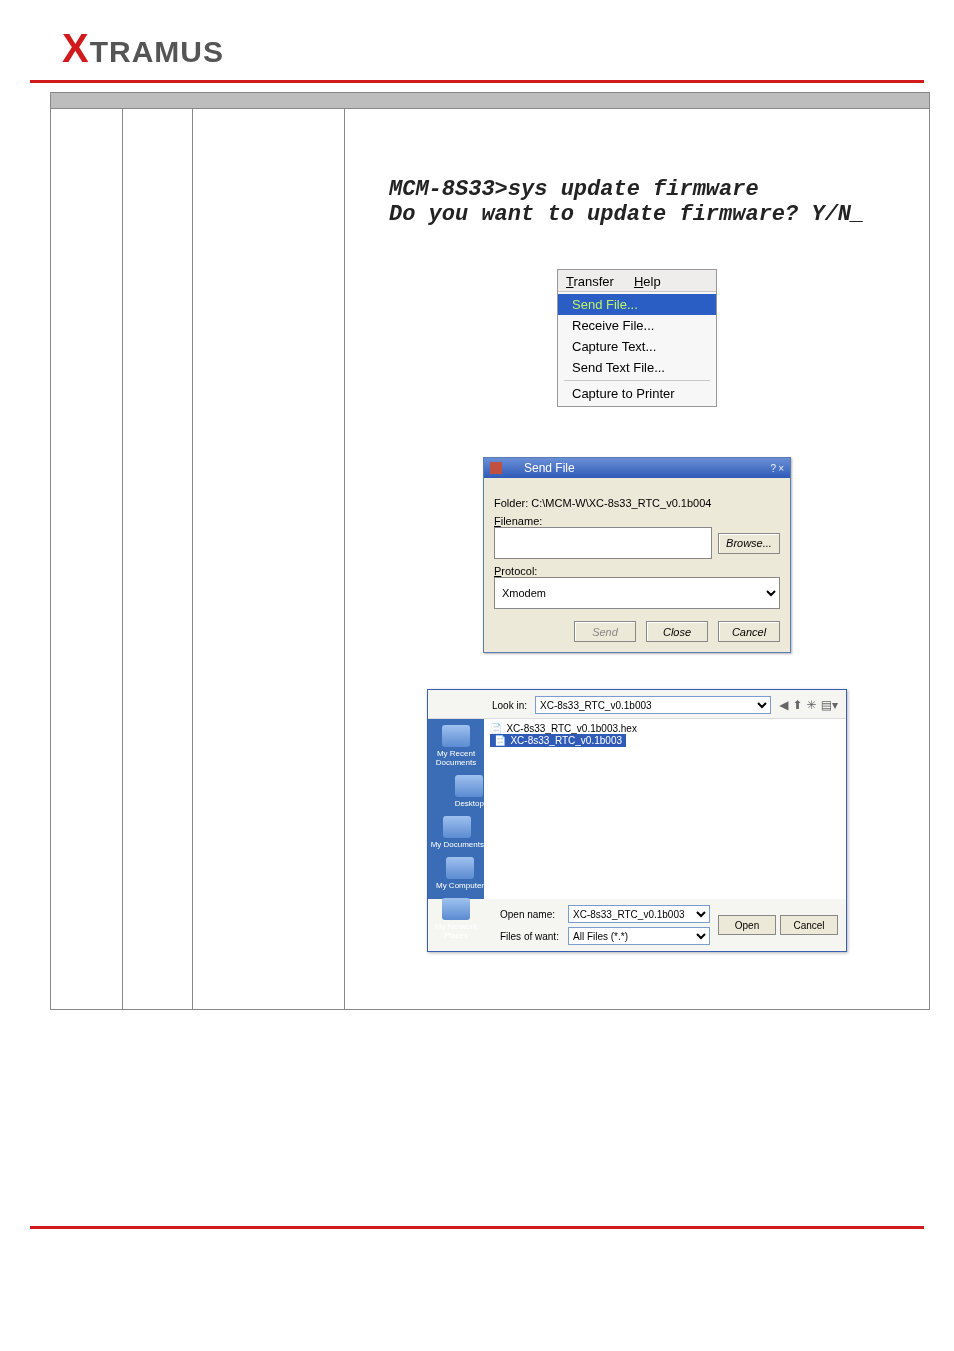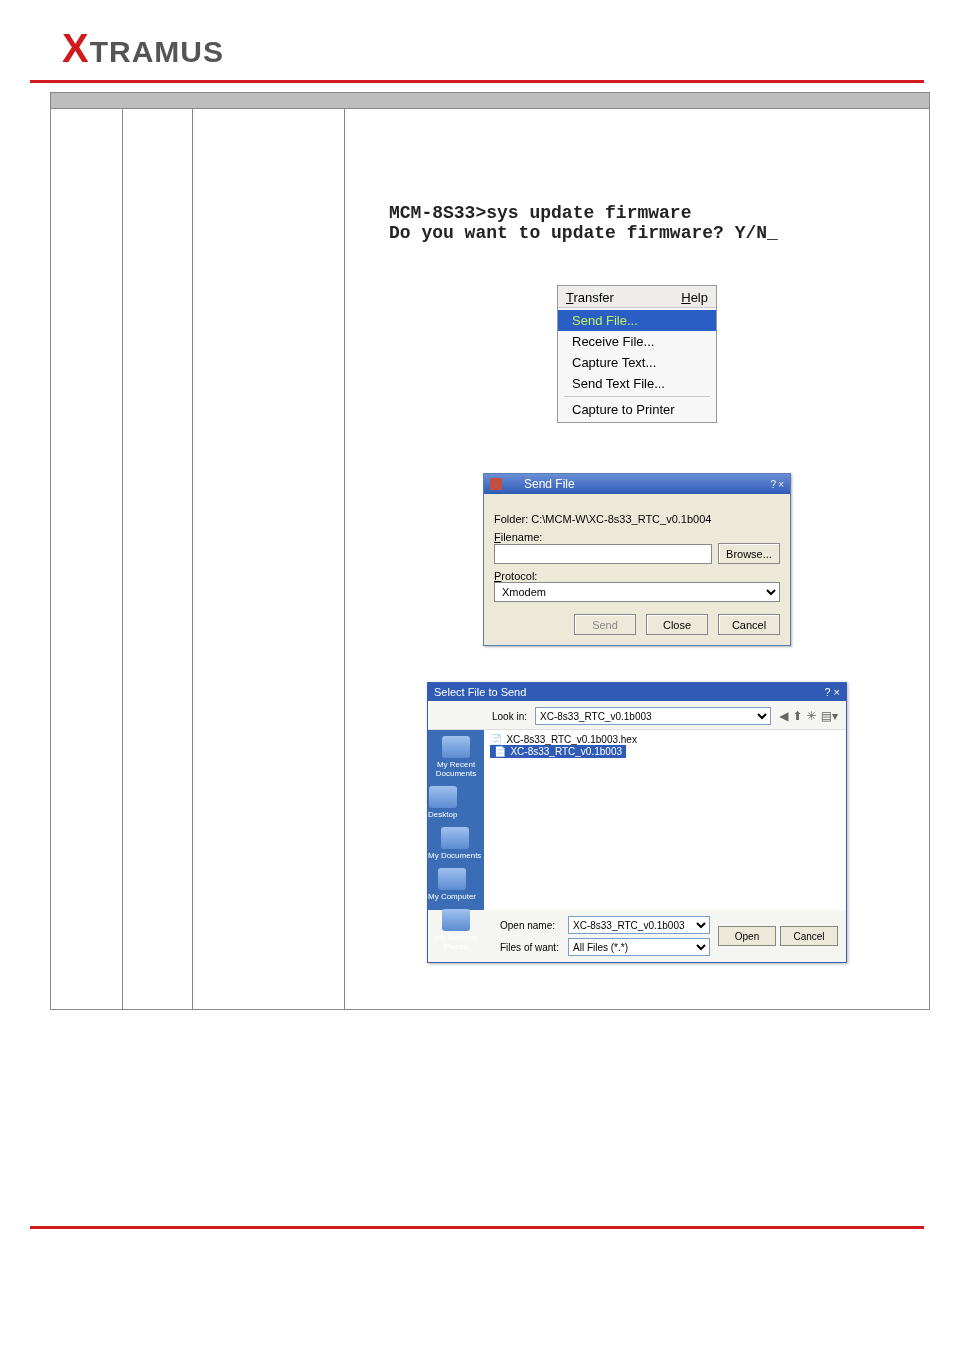--- a/index.html
+++ b/index.html
@@ -76,42 +76,42 @@
   .t-cell:last-child { border-right: none; }
   .c1 { width: 72px; }
   .c2 { width: 70px; }
   .c3 { width: 152px; }
   .c4 { flex: 1; padding: 14px; }
 
   
   .terminal {
     white-space: pre;
     font-family: "Courier New", monospace;
-    font-size: 18px;
+    font-size: 22px;
     font-weight: 700;
     color: #232323;
-    margin-top: 80px;
+    margin-top: 54px;
     margin-left: 30px;
+    font-style: italic;
   }
 
   
   .menu-mock {
     width: 160px;
     margin: 42px auto 0 auto;
     border: 1px solid #999;
     background: #efedec;
     font-size: 13px;
     box-shadow: 0 0 0 1px #fff inset;
   }
   .menu-bar {
     display: flex;
-    gap: 10px;
+    gap: 20px;
     padding: 4px 8px 2px 8px;
     background: #efedec;
-    justify-content: space-between;
   }
   .menu-bar span.u { text-decoration: underline; }
   .menu-dropdown {
     background: #f7f7f7;
     border-top: 1px solid #c7c7c7;
     padding: 2px 0;
   }
   .menu-item {
     padding: 3px 14px 3px 14px;
     white-space: nowrap;
@@ -148,21 +148,21 @@
   .dlg-title-icons { display: flex; gap: 2px; font-size: 10px; color: #eee; }
   .dlg-body { padding: 19px 10px 10px 10px; }
   .dlg-row { margin-bottom: 6px; }
   .dlg-input {
     display: flex;
     gap: 6px;
     align-items: center;
   }
   .dlg-input input, .dlg-input select {
     flex: 1;
-    height: 20px;
+    height: 32px;
     font-size: 11px;
     background: #fff;
     border: 1px solid #888;
     padding: 0 3px;
   }
   .dlg-btns {
     display: flex;
     justify-content: flex-end;
     gap: 10px;
     margin-top: 12px;
@@ -170,20 +170,21 @@
   .win-btn {
     min-width: 62px;
     height: 21px;
     background: #ece9d8;
     border: 1px solid #888;
     font-size: 11px;
     display: inline-flex;
     align-items: center;
     justify-content: center;
     box-shadow: inset 1px 1px 0 #fff;
+    font-style: italic;
   }
   .win-btn.disabled { color: #888; }
   .u { text-decoration: underline; }
 
   
   .dlg-file {
     width: 420px;
     margin: 36px auto 16px auto;
     background: #fff;
     border: 1px solid #3a5eb0;
@@ -219,21 +220,21 @@
     display: flex;
     height: 180px;
   }
   .df-side {
     width: 56px;
     background: #3a6db5;
     color: #fff;
     font-size: 8px;
     display: flex;
     flex-direction: column;
-    align-items: flex-start;
+    align-items: flex-end;
     padding: 6px 0;
     gap: 8px;
   }
   .df-side-item { text-align: center; }
   .df-side-item .ico {
     display: block;
     width: 28px;
     height: 22px;
     margin: 0 auto 2px auto;
     background: linear-gradient(#9fc1ef, #5b8bd1);
@@ -346,27 +347,20 @@
           </div>
           <div class="dlg-btns">
             <button class="win-btn disabled">Send</button>
             <button class="win-btn">Close</button>
             <button class="win-btn">Cancel</button>
           </div>
         </div>
       </div>
 
       <div class="dlg-file">
-        <div class="df-title">
-          <span>Select File to Send</span>
-          <span>
-            <span>?</span>
-            <span>×</span>
-          </span>
-        </div>
         <div class="df-top">
           <span>Look in:</span>
           <select>
             <option>XC-8s33_RTC_v0.1b003</option>
           </select>
           <div class="df-top-icons">
             <span>◀</span>
             <span>⬆</span>
             <span>✳</span>
             <span>▤▾</span>

